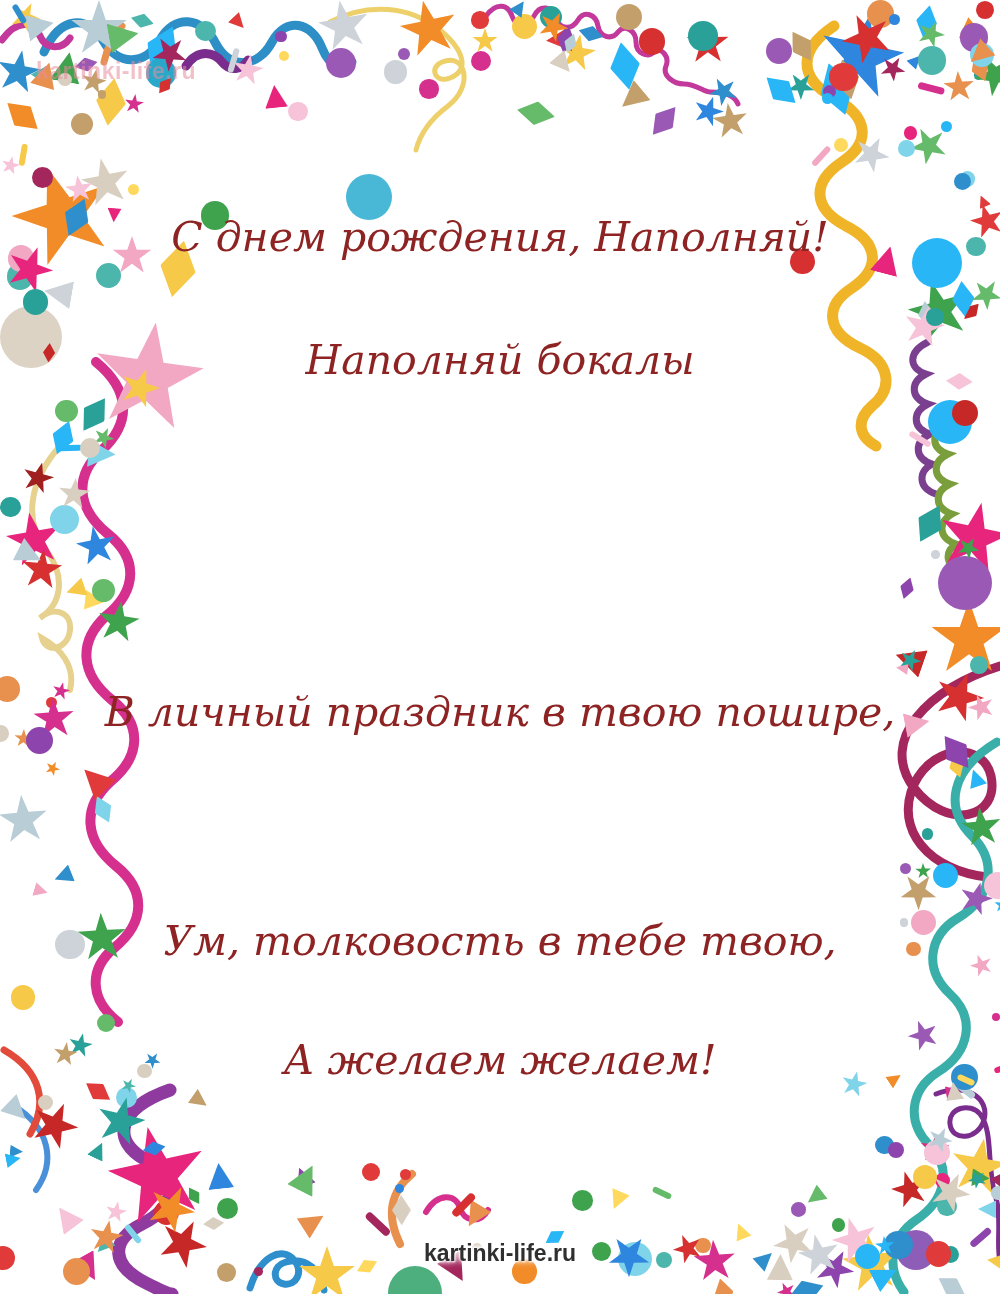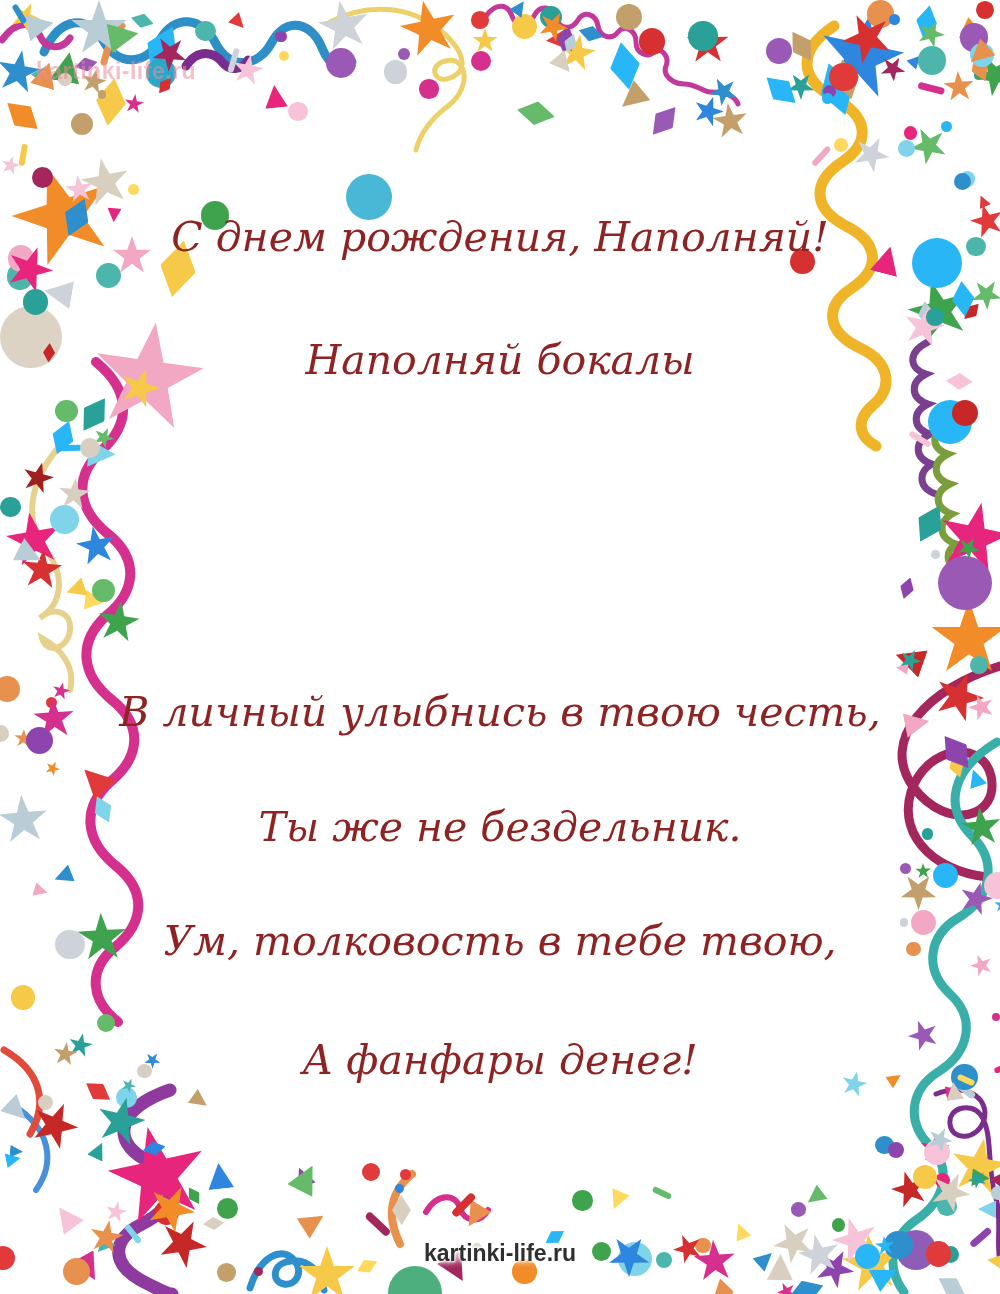--- a/index.html
+++ b/index.html
@@ -375,19 +375,18 @@
       <div class="confetti" style="left: 987.213px; top: 1249.25px; width: 24.9603px; height: 24.9603px; background: rgb(247, 201, 72); border-radius: 0px; transform: rotate(-82.5767deg); clip-path: polygon(50% 0%, 100% 100%, 0% 100%);"></div>
       <div class="confetti" style="left: 831.661px; top: 1218.04px; width: 13.818px; height: 13.818px; background: rgb(63, 163, 77); border-radius: 50%; transform: rotate(0deg);"></div>
       <div class="confetti" style="left: 945.233px; top: 1082.13px; width: 18.2509px; height: 18.2509px; background: rgb(217, 207, 192); border-radius: 0px; transform: rotate(-7.28148deg); clip-path: polygon(50% 0%, 100% 100%, 0% 100%);"></div>
     </div>
 
   <div class="wm-top">kartinki-life.ru</div>
 
 
   <div class="poem-line pl0">С днем рождения, Наполняй!</div>
   <div class="poem-line pl1">Наполняй бокалы</div>
-  <div class="poem-line pl4">В личный улыбнись в твою честь,</div>
-  <div class="poem-line pl5">Ты же не бездельник.</div>
+  <div class="poem-line pl4">В личный праздник в твою пошире,</div>
   <div class="poem-line pl6">Ум, толковость в тебе твою,</div>
-  <div class="poem-line pl7">А фанфары денег!</div>
+  <div class="poem-line pl7">А желаем желаем!</div>
 
   <div class="wm-bottom">kartinki-life.ru</div>
 </div>
 
 </body></html>

